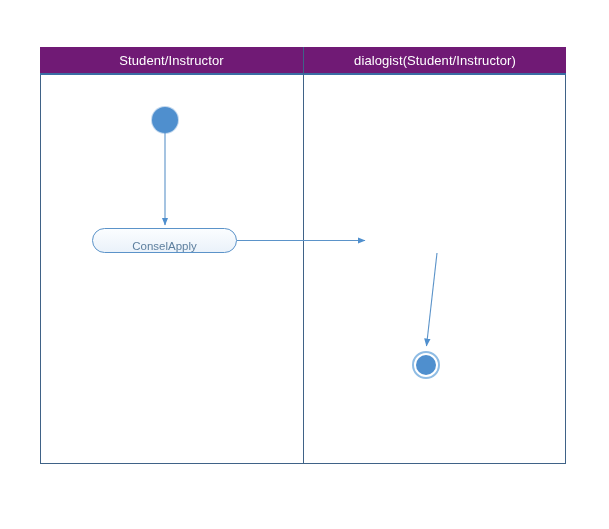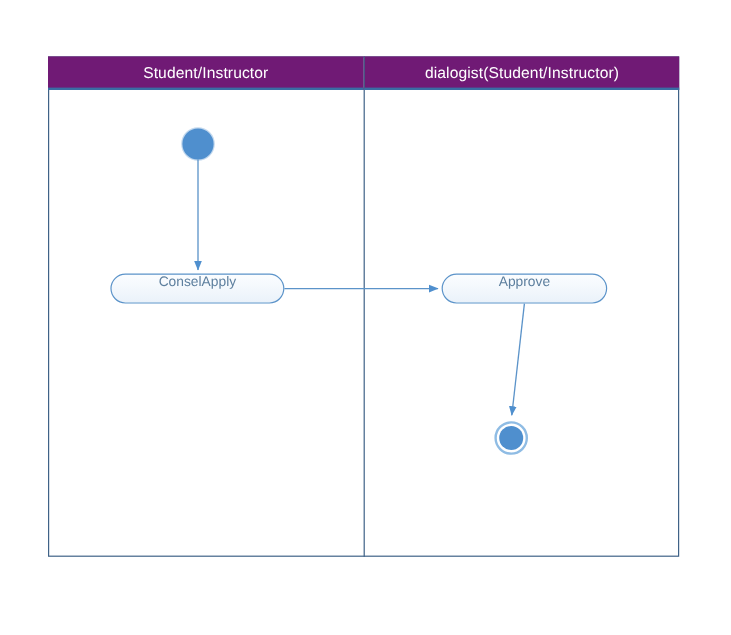--- a/index.html
+++ b/index.html
@@ -107,21 +107,21 @@
   }
 
   .action-node {
     position: absolute;
     height: 25px;
     box-sizing: border-box;
     border: 1px solid #5b93c9;
     border-radius: 13px;
     background: linear-gradient(to bottom, #fbfdff 0%, #f2f7fc 55%, #eaf2fa 100%);
     display: flex;
-    align-items: flex-start;
+    align-items: flex-end;
     justify-content: center;
     color: #5d7f9e;
     font-size: 11.5px;
     white-space: nowrap;
   }
   .action-conselapply {
     left: 92px;
     top: 228px;
     width: 145px;
   }
@@ -172,19 +172,16 @@
 
     <line x1="437" y1="253" x2="426.5" y2="346" stroke="#5b93c9" stroke-width="1.1" marker-end="url(#arrowhead)"></line>
   </svg>
 
   <div class="initial-node"></div>
 
   <div class="action-node action-conselapply">
     <span>ConselApply</span>
   </div>
 
-  <div class="action-node action-approve">
-    <span>Approve</span>
-  </div>
 
   <div class="final-node"></div>
 
 </div>
 
 </body></html>

